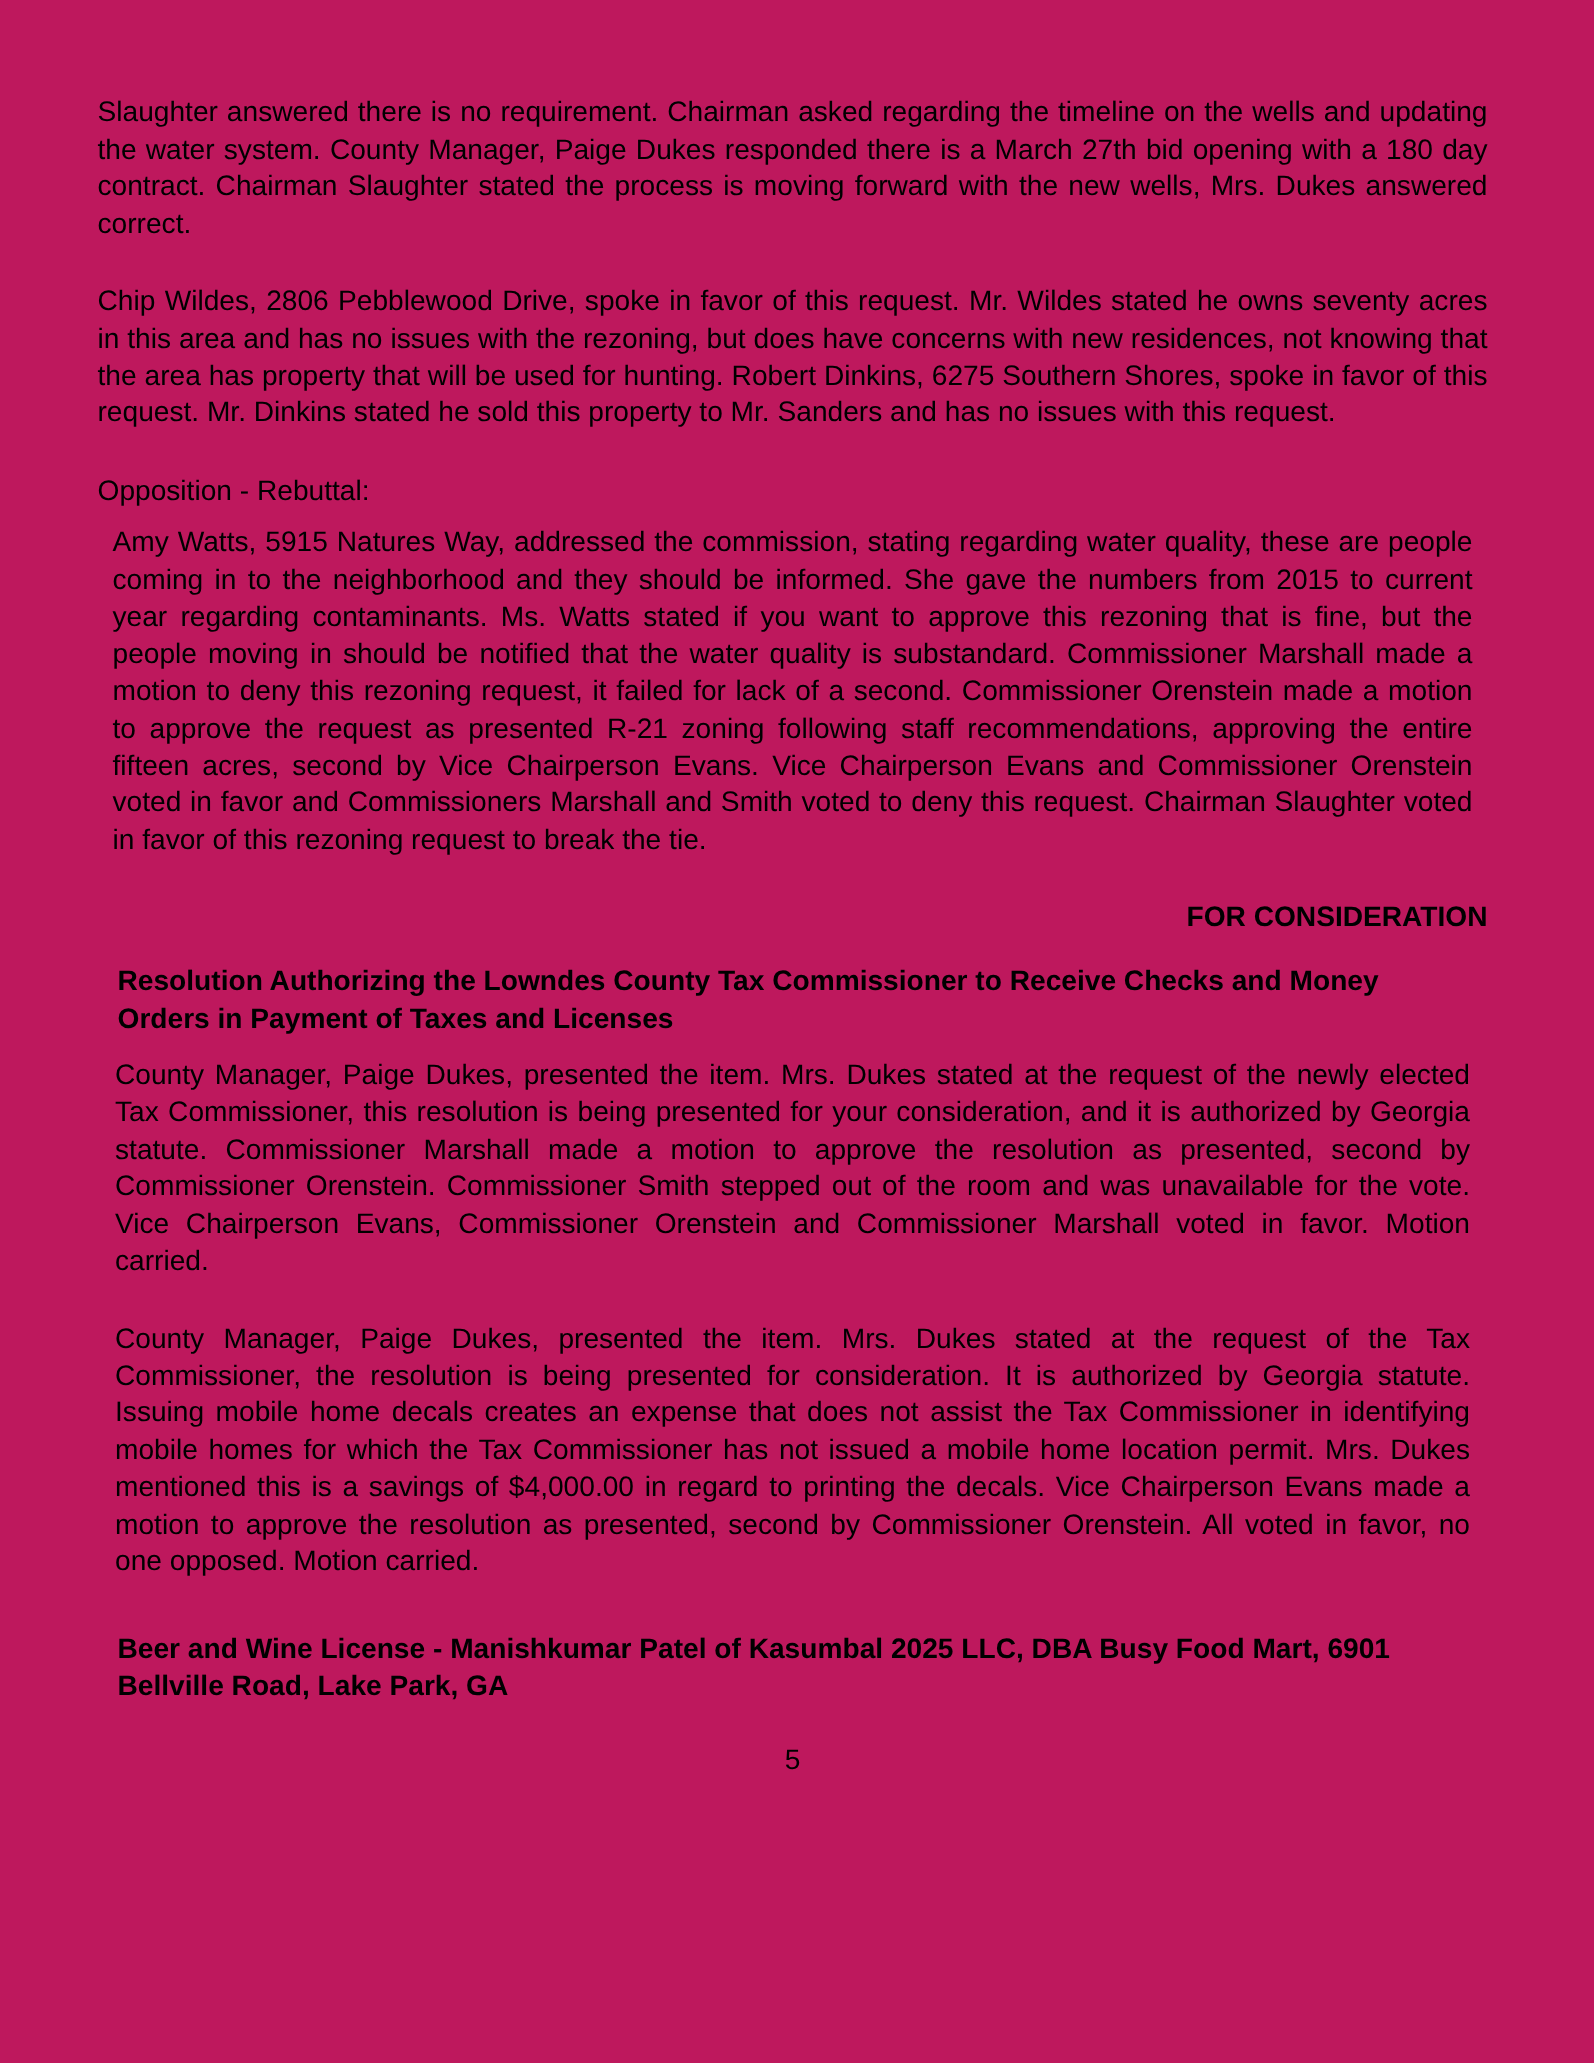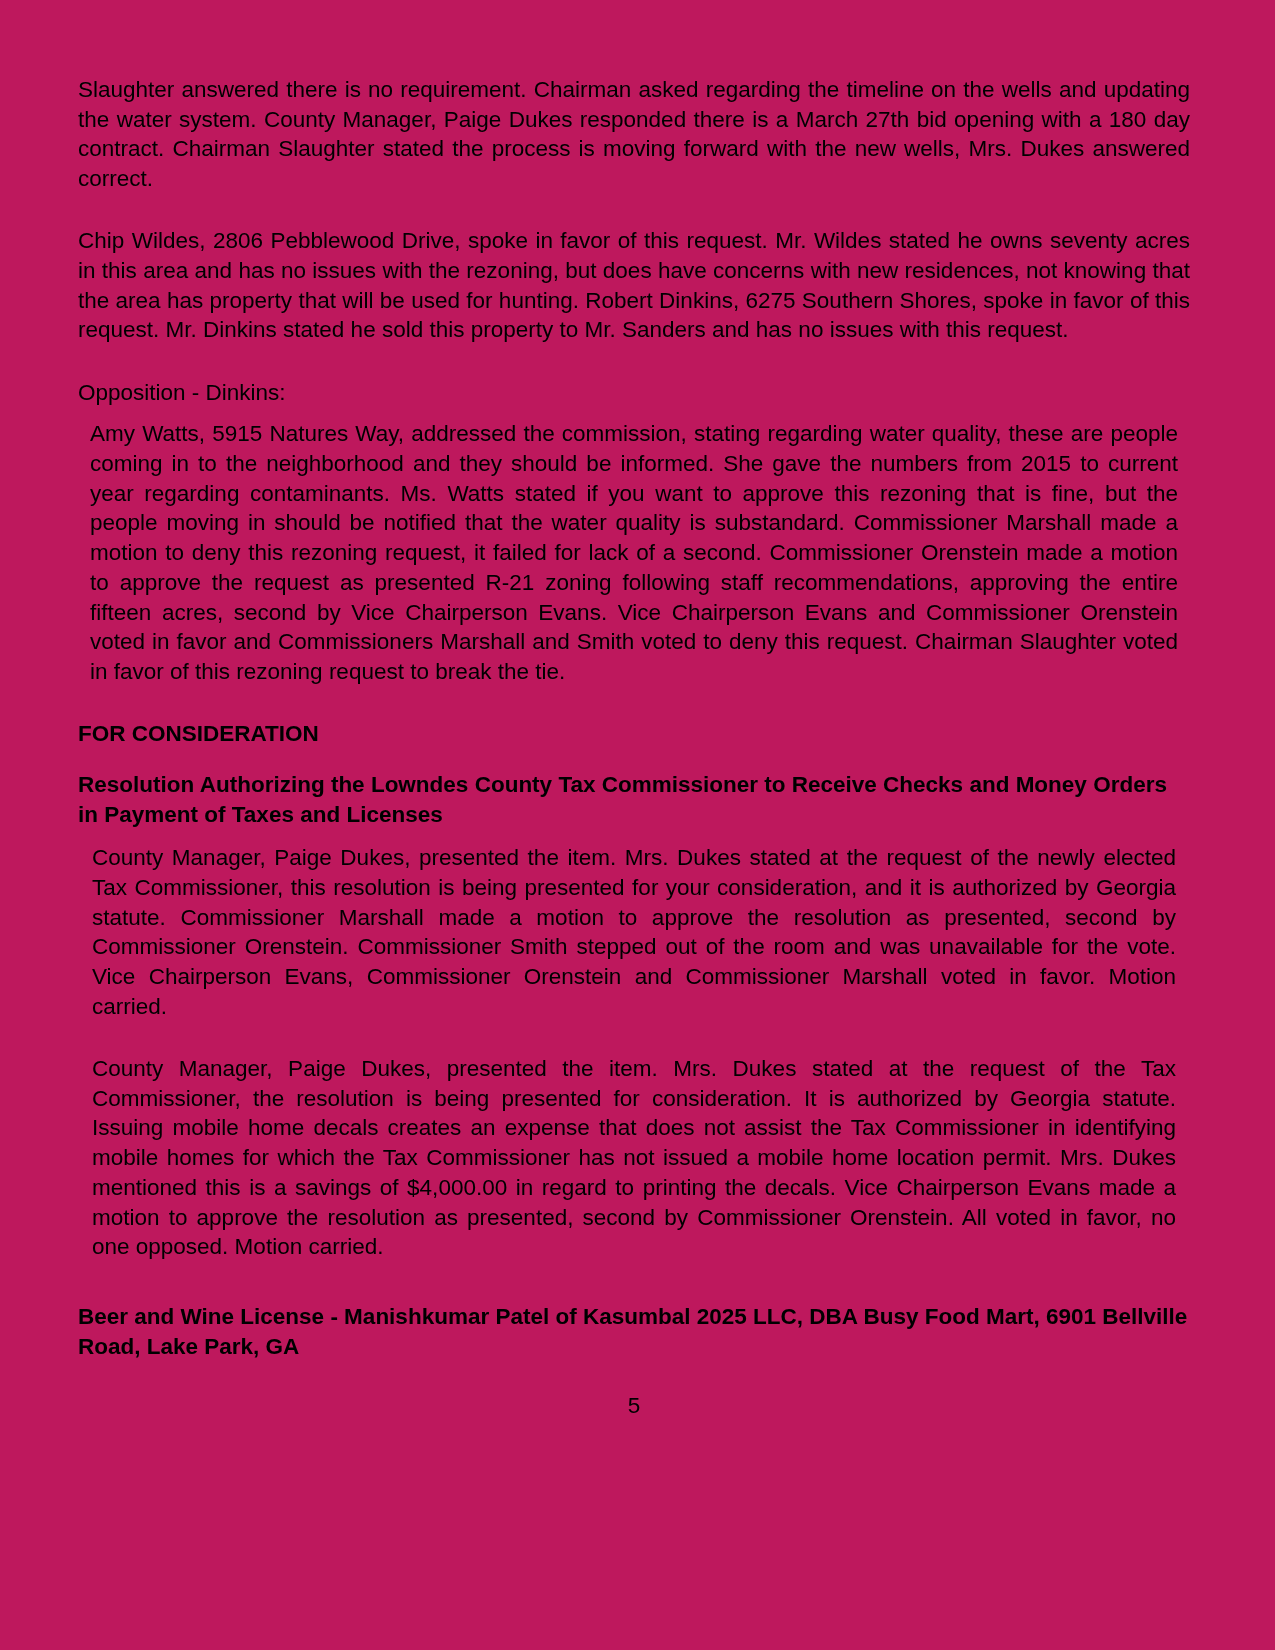--- a/index.html
+++ b/index.html
@@ -29,29 +29,29 @@
   .para-block .label-line {
     text-align: left;
   }
   .para-block .body-text {
     margin: 12px;
   }
   .section-heading {
     font-size: 22.5px;
     font-weight: bold;
     margin: 0 0 21px 0;
-    text-align: left;
+    text-align: right;
   }
   .agenda-item {
     margin: 0 0 32.5px 0;
   }
   .agenda-item .item-title {
     font-size: 22.5px;
     font-weight: bold;
-    margin: 0;
+    margin: 16px;
     text-align: left;
   }
   .agenda-item .body-text {
     margin: 14px;
   }
   .agenda-item.extra-gap {
     margin-top: 40px;
   }
   .agenda-item:last-of-type {
     margin-bottom: 0;
@@ -67,21 +67,21 @@
 </head>
 <body>
 
 <div class="page">
 
   <p class="body-text">Slaughter answered there is no requirement. Chairman asked regarding the timeline on the wells and updating the water system. County Manager, Paige Dukes responded there is a March 27th bid opening with a 180 day contract. Chairman Slaughter stated the process is moving forward with the new wells, Mrs. Dukes answered correct.</p>
 
   <p class="body-text">Chip Wildes, 2806 Pebblewood Drive, spoke in favor of this request. Mr. Wildes stated he owns seventy acres in this area and has no issues with the rezoning, but does have concerns with new residences, not knowing that the area has property that will be used for hunting. Robert Dinkins, 6275 Southern Shores, spoke in favor of this request. Mr. Dinkins stated he sold this property to Mr. Sanders and has no issues with this request.</p>
 
   <div class="para-block">
-    <div class="label-line">Opposition - Dinkins:</div>
+    <div class="label-line">Opposition - Rebuttal:</div>
     <p class="body-text">Amy Watts, 5915 Natures Way, addressed the commission, stating regarding water quality, these are people coming in to the neighborhood and they should be informed. She gave the numbers from 2015 to current year regarding contaminants. Ms. Watts stated if you want to approve this rezoning that is fine, but the people moving in should be notified that the water quality is substandard. Commissioner Marshall made a motion to deny this rezoning request, it failed for lack of a second. Commissioner Orenstein made a motion to approve the request as presented R-21 zoning following staff recommendations, approving the entire fifteen acres, second by Vice Chairperson Evans. Vice Chairperson Evans and Commissioner Orenstein voted in favor and Commissioners Marshall and Smith voted to deny this request. Chairman Slaughter voted in favor of this rezoning request to break the tie.</p>
   </div>
 
   <h2 class="section-heading">FOR CONSIDERATION</h2>
 
   <section class="agenda-item">
     <h3 class="item-title">Resolution Authorizing the Lowndes County Tax Commissioner to Receive Checks and Money Orders in Payment of Taxes and Licenses</h3>
     <p class="body-text">County Manager, Paige Dukes, presented the item.  Mrs. Dukes stated at the request of the newly elected Tax Commissioner, this resolution is being presented for your consideration, and it is authorized by Georgia statute. Commissioner Marshall made a motion to approve the resolution as presented, second by Commissioner Orenstein. Commissioner Smith stepped out of the room and was unavailable for the vote. Vice Chairperson Evans, Commissioner Orenstein and Commissioner Marshall voted in favor. Motion carried.</p>
   </section>
 

